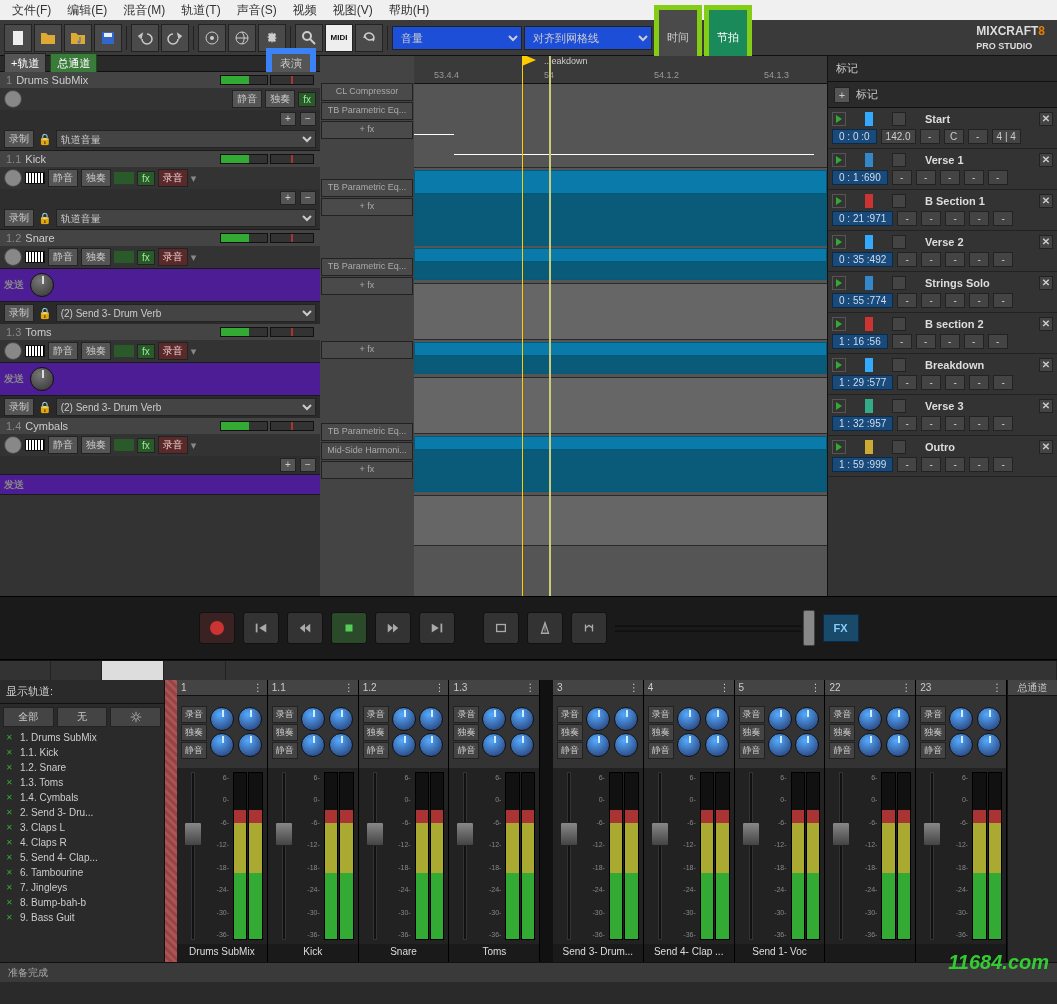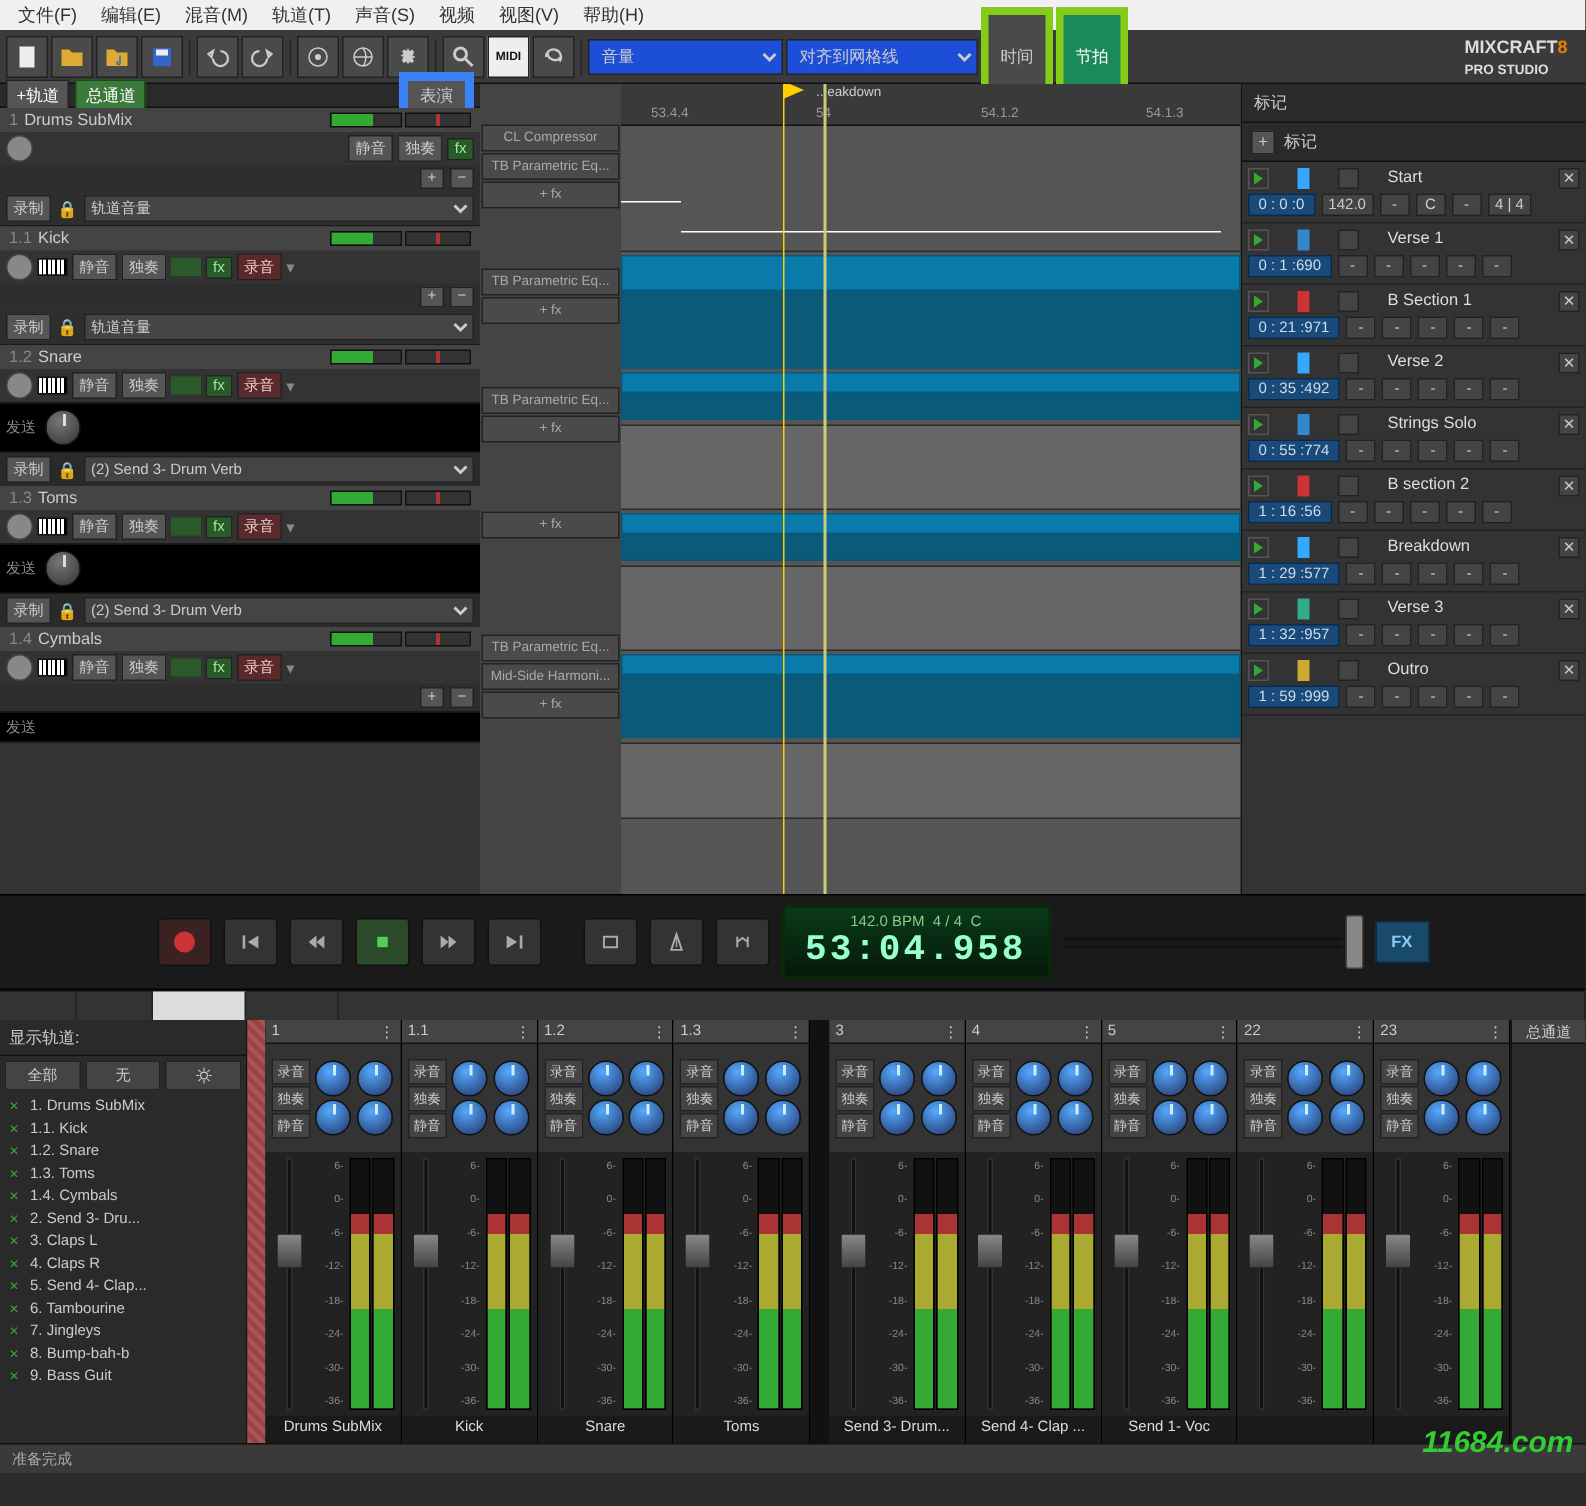--- a/index.html
+++ b/index.html
@@ -42,21 +42,21 @@
 .vol-slider { width: 48px; height: 10px; background: linear-gradient(90deg, #3a3 0%, #3a3 60%, #333 60%); border: 1px solid #111; }
 .pan-slider { width: 44px; height: 10px; background: linear-gradient(90deg, #333 0%, #333 47%, #a33 47%, #a33 53%, #333 53%); border: 1px solid #111; }
 .mini-btn { padding: 1px 4px; background: #555; border: 1px solid #222; font-size: 10px; cursor: pointer; color: #ccc; }
 .mini-btn.fx { background: #2a5a2a; color: #9e9; }
 .mini-btn.rec { background: #5a2a2a; color: #ecc; }
 .piano-icon { width: 20px; height: 12px; background: repeating-linear-gradient(90deg, #fff 0 2px, #000 2px 3px); border: 1px solid #111; }
 .drum-icon { width: 18px; height: 18px; border-radius: 50%; background: #888; border: 1px solid #444; }
 .track-sub { display: flex; align-items: center; padding: 2px 4px; gap: 4px; background: #2e2e2e; }
 .track-sub select { flex: 1; background: #444; color: #ccc; border: 1px solid #222; font-size: 10px; height: 18px; }
 .small-plus { width: 16px; height: 14px; background: #555; border: 1px solid #222; text-align: center; font-size: 10px; line-height: 12px; cursor: pointer; }
-.send-track { background: #000000; display: flex; align-items: center; padding: 4px; gap: 6px; border-bottom: 1px solid #1a1a1a; }
+.send-track { background: #4c1d95; display: flex; align-items: center; padding: 4px; gap: 6px; border-bottom: 1px solid #1a1a1a; font-weight: bold; }
 .knob-sm { width: 24px; height: 24px; border-radius: 50%; background: radial-gradient(circle at 40% 30%, #777, #333); border: 1px solid #111; position: relative; }
 .knob-sm::after { content: ''; position: absolute; width: 2px; height: 8px; background: #ddd; top: 2px; left: 11px; }
 
 
 .fx-slot { height: 18px; background: #4a4a4a; border: 1px solid #222; margin: 1px; font-size: 9px; color: #aaa; padding: 2px 4px; overflow: hidden; white-space: nowrap; cursor: pointer; text-align: center; }
 
 
 .ruler { height: 28px; background: #3a3a3a; border-bottom: 1px solid #111; position: relative; font-size: 9px; }
 .ruler-mark { position: absolute; top: 14px; color: #999; }
 .playhead { position: absolute; top: 0; width: 1px; height: 100%; background: #fc0; z-index: 10; }
@@ -66,21 +66,21 @@
 
 .clip-lane { position: relative; border-bottom: 1px solid #2a2a2a; background: #555; }
 .clip { position: absolute; top: 2px; bottom: 2px; background: #0a7aaa; border: 1px solid #055a7a; }
 .clip.dark { background: #0a5a7a; }
 .automation-line { position: absolute; height: 1px; background: #fff; }
 
 
 .markers-header { background: #2a2a2a; height: 26px; display: flex; align-items: center; padding: 0 6px; border-bottom: 1px solid #111; }
 .markers-header .plus { width: 16px; height: 16px; background: #555; border: 1px solid #222; text-align: center; line-height: 14px; cursor: pointer; margin-right: 6px; }
 .marker-item { border-bottom: 1px solid #222; padding: 4px; }
-.marker-row1 { display: flex; align-items: flex-start; gap: 19px; }
+.marker-row1 { display: flex; align-items: center; gap: 19px; font-weight: bold; }
 .marker-play { width: 14px; height: 14px; background: #333; border: 1px solid #555; cursor: pointer; display: flex; align-items: center; justify-content: center; }
 .marker-play::after { content: ''; border-left: 6px solid #3a3; border-top: 4px solid transparent; border-bottom: 4px solid transparent; }
 .marker-color { width: 8px; height: 14px; }
 .marker-flag-icon { width: 14px; height: 14px; background: #444; border: 1px solid #222; }
 .marker-name { flex: 1; color: #ddd; font-size: 11px; }
 .marker-x { width: 14px; height: 14px; background: #444; border: 1px solid #222; text-align: center; font-size: 10px; cursor: pointer; }
 .marker-row2 { display: flex; align-items: center; gap: 4px; margin-top: 3px; }
 .marker-time { background: #1a4a7a; color: #cde; padding: 1px 6px; font-size: 10px; border: 1px solid #0a2a4a; }
 .marker-field { background: #444; color: #ccc; padding: 1px 4px; font-size: 10px; border: 1px solid #222; min-width: 20px; text-align: center; }
 
@@ -648,24 +648,20 @@
       <svg viewBox="0 0 16 16">
         <path d="M8 2L4 14h8z" fill="none" stroke="#aaa" stroke-width="1.5"></path>
         <line x1="8" y1="4" x2="8" y2="12" stroke="#aaa"></line>
       </svg>
     </div>
   <div class="trans-btn">
       <svg viewBox="0 0 16 16">
         <path d="M4 12V4m8 8V4M4 8l4-3 4 3" fill="none" stroke="#aaa" stroke-width="1.5"></path>
       </svg>
     </div>
-  <div class="counter-box">
-    <div class="counter-top"><span>142.0 BPM</span>&nbsp;&nbsp;<span>4 / 4</span>&nbsp;&nbsp;<span>C</span></div>
-    <div class="counter-main">53:04.958</div>
-  </div>
   <div class="master-meter">
     <div style="display:flex;flex-direction:column;gap:3px;flex:1">
       <div class="meter-bar-h"></div>
       <div class="meter-bar-h"></div>
     </div>
     <div style="width:12px;height:36px;background:#888;border:1px solid #444;border-radius:2px"></div>
   </div>
   <div class="fx-big">FX</div>
 </div>
 

